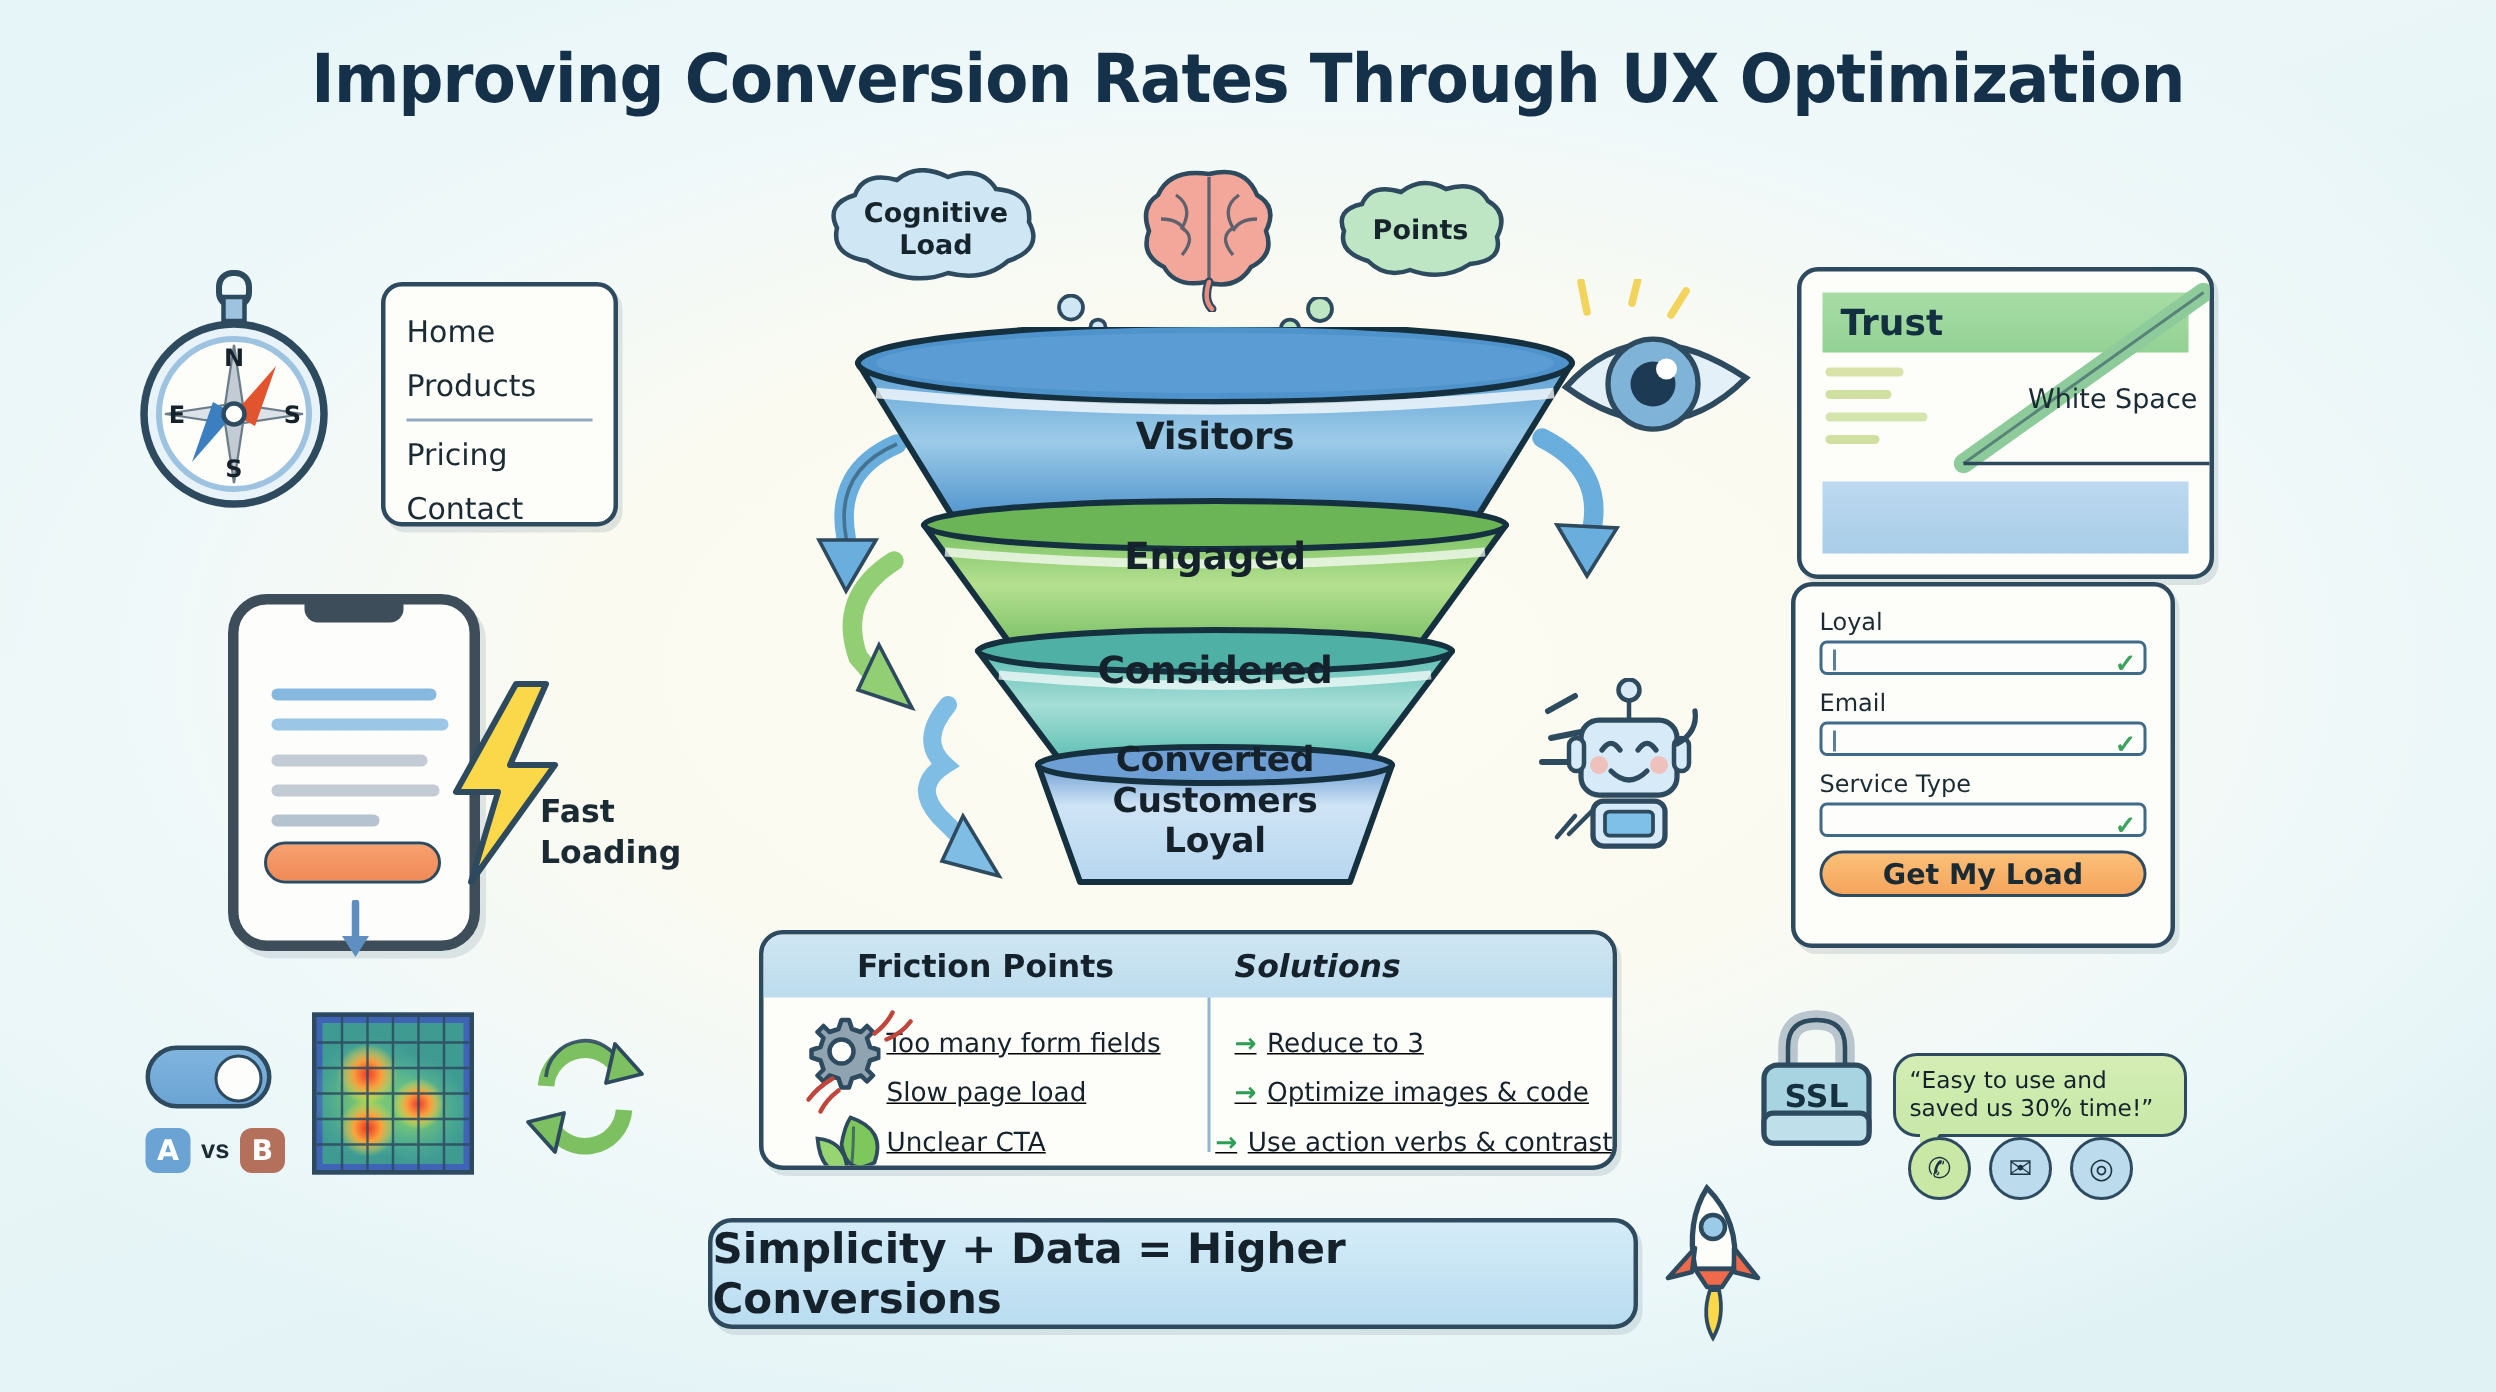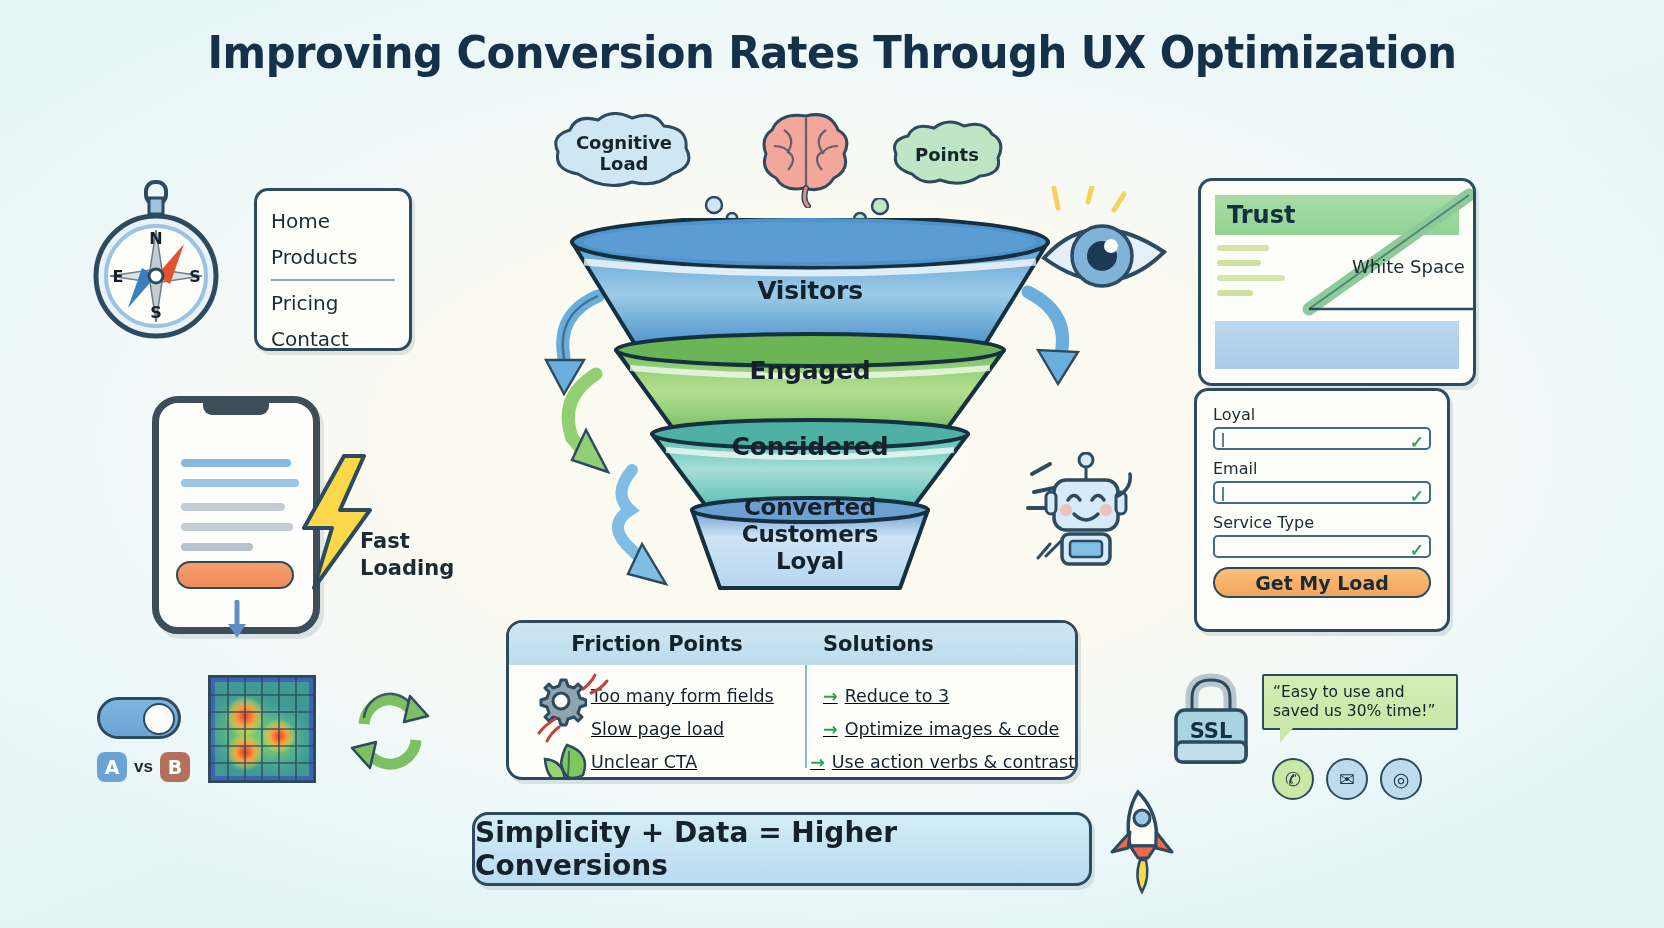--- a/index.html
+++ b/index.html
@@ -200,21 +200,21 @@
     left: 506px; top: 620px; width: 572px; height: 160px;
     border-radius: 16px; overflow: hidden; padding: 0;
   }
   #friction-head {
     height: 42px; background: linear-gradient(#cfe6f2, #bcdcee);
     display: flex; align-items: center;
     font-size: 21px; font-weight: bold; color: #15222b;
     font-family: "DejaVu Sans", sans-serif;
   }
   #friction-head .col-a { width: 296px; text-align: center; }
-  #friction-head .col-b { flex: 1; padding-left: 18px; }
+  #friction-head .col-b { flex: 1; padding-left: 18px; font-style: italic; }
   #friction-body { position: relative; padding: 8px 0 0 0; }
   .fr-row { display: flex; align-items: flex-end; height: 33px; text-decoration: underline; }
   .fr-left {
     width: 296px; padding-left: 82px; font-size: 17.5px; color: #15222b;
     font-family: "DejaVu Sans", sans-serif;
   }
   .fr-right {
     flex: 1; padding-left: 18px; font-size: 17.5px; color: #15222b;
     font-family: "DejaVu Sans", sans-serif; white-space: nowrap;
   }
@@ -225,23 +225,23 @@
   }
 
   
   #ssl { left: 1168px; top: 672px; }
   #ssl-text {
     position: absolute; left: 0; right: 0; top: 47px; text-align: center;
     font-size: 21px; font-weight: bold; color: #15303f;
     font-family: "DejaVu Sans", sans-serif;
   }
   #testimonial {
-    left: 1262px; top: 674px; width: 196px; min-height: 50px;
+    left: 1262px; top: 702px; width: 196px; min-height: 50px;
     background: linear-gradient(#d4edb4, #c8e8a8);
-    border: 2.5px solid #2d4a5e; border-radius: 2px;
+    border: 2.5px solid #2d4a5e; border-radius: 16px;
     padding: 7px 9px; font-size: 15.5px; color: #15222b;
     line-height: 1.24; font-family: "DejaVu Sans", sans-serif;
   }
   #testimonial:after {
     content: ""; position: absolute; left: 16px; bottom: -15px;
     border-width: 15px 13px 0 0; border-style: solid;
     border-color: #c8e8a8 transparent transparent transparent;
   }
   #contact-icons { left: 1272px; top: 758px; display: flex; gap: 12px; }
   .cicon {

